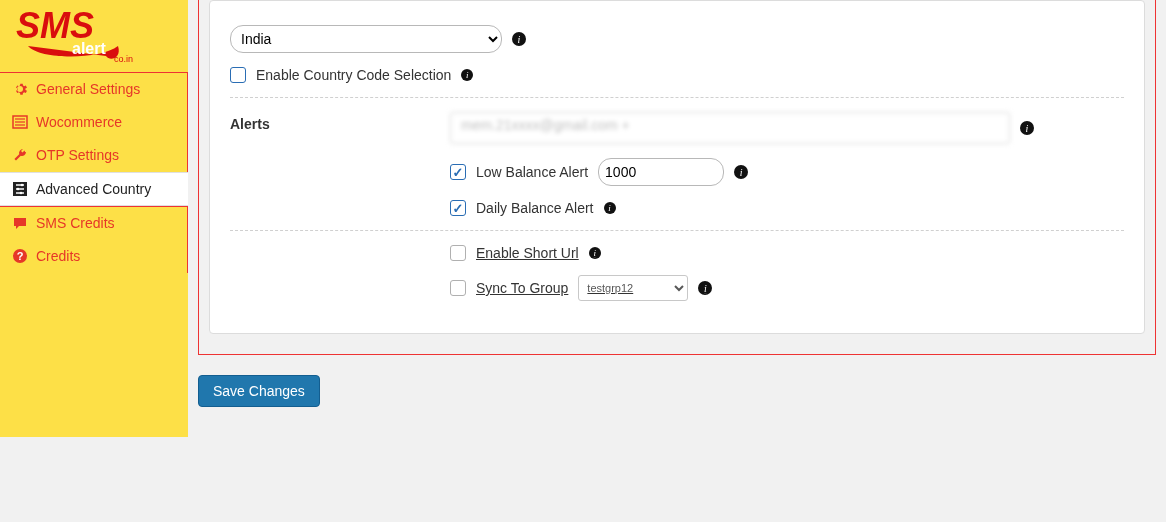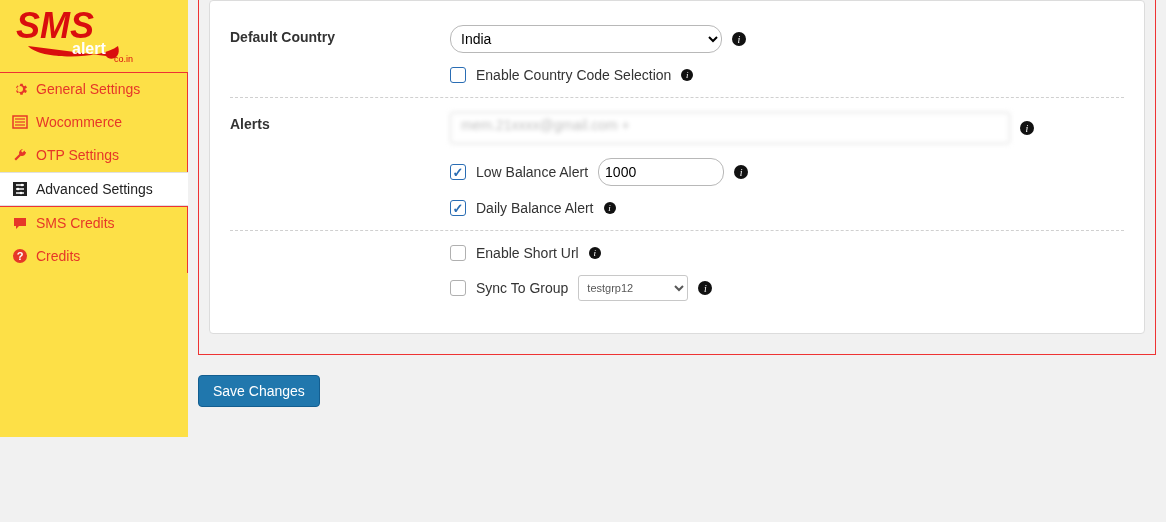--- a/index.html
+++ b/index.html
@@ -203,21 +203,21 @@
           <svg width="16" height="16" viewBox="0 0 16 16">
               <rect x="1" y="1" width="14" height="14" fill="#222"></rect>
               <line x1="4" y1="4" x2="12" y2="4" stroke="#fff" stroke-width="1.5"></line>
               <line x1="4" y1="8" x2="12" y2="8" stroke="#fff" stroke-width="1.5"></line>
               <line x1="4" y1="12" x2="12" y2="12" stroke="#fff" stroke-width="1.5"></line>
               <circle cx="10" cy="4" r="1.3" fill="#fff"></circle>
               <circle cx="6" cy="8" r="1.3" fill="#fff"></circle>
               <circle cx="9" cy="12" r="1.3" fill="#fff"></circle>
             </svg>
         </span>
-        <span>Advanced Settings</span>
+        <span>Advanced Country</span>
       </li>
     </ul>
     <ul class="nav nav-wrap" style="border-top:1px solid #e33;">
       <li>
         <span class="nav-icon">
           <svg width="16" height="16" viewBox="0 0 16 16">
               <path fill="#e63728" d="M2 3h12v8H7l-3 3V11H2z"></path>
             </svg>
         </span>
         <span>SMS Credits</span>
@@ -232,21 +232,20 @@
         <span>Credits</span>
       </li>
     </ul>
   </div>
 
   <div class="content">
     <div class="panel">
       <div class="card">
 
         <div class="row">
-          <div class="col-label">Default Country</div>
           <div class="col-controls">
             <div class="ctrl-line">
               <select class="plain country">
                 <option>India</option>
               </select>
               <span class="info-icon">i</span>
             </div>
             <div class="ctrl-line">
               <span class="chk"></span>
               <span class="chk-label">Enable Country Code Selection</span>
@@ -269,21 +268,21 @@
               <span class="info-icon">i</span>
             </div>
             <div class="ctrl-line">
               <span class="chk checked"></span>
               <span class="chk-label">Daily Balance Alert</span>
               <span class="info-icon sm">i</span>
             </div>
           </div>
         </div>
 
-        <div class="row" style="border-bottom:none;">
+        <div class="row" style="border-bottom:none;text-decoration:underline;">
           <div class="col-label"></div>
           <div class="col-controls">
             <div class="ctrl-line">
               <span class="chk gray"></span>
               <span class="chk-label">Enable Short Url</span>
               <span class="info-icon sm">i</span>
             </div>
             <div class="ctrl-line">
               <span class="chk gray"></span>
               <span class="chk-label">Sync To Group</span>

